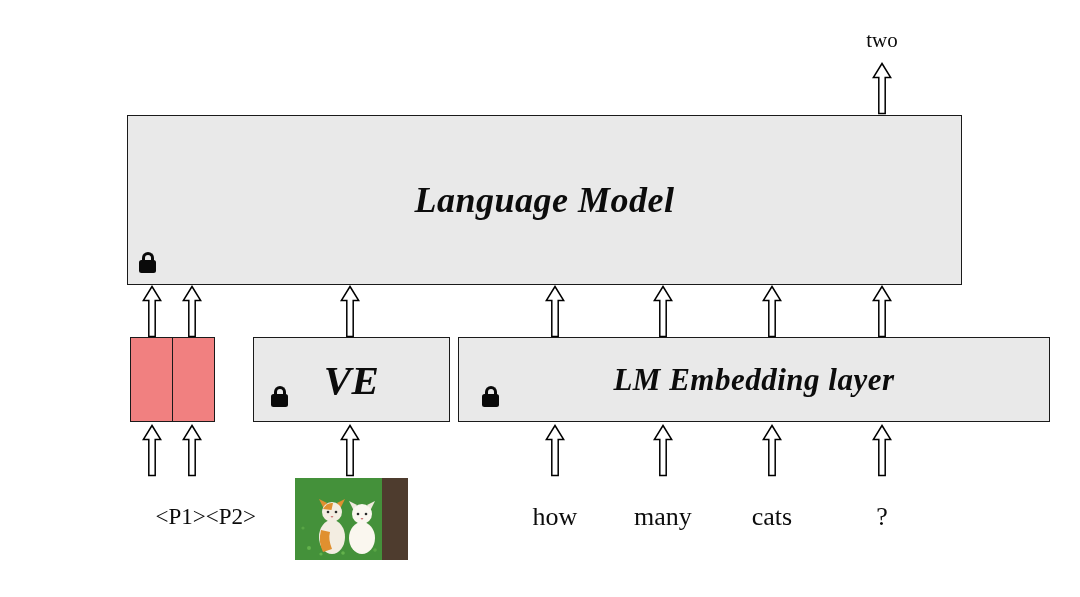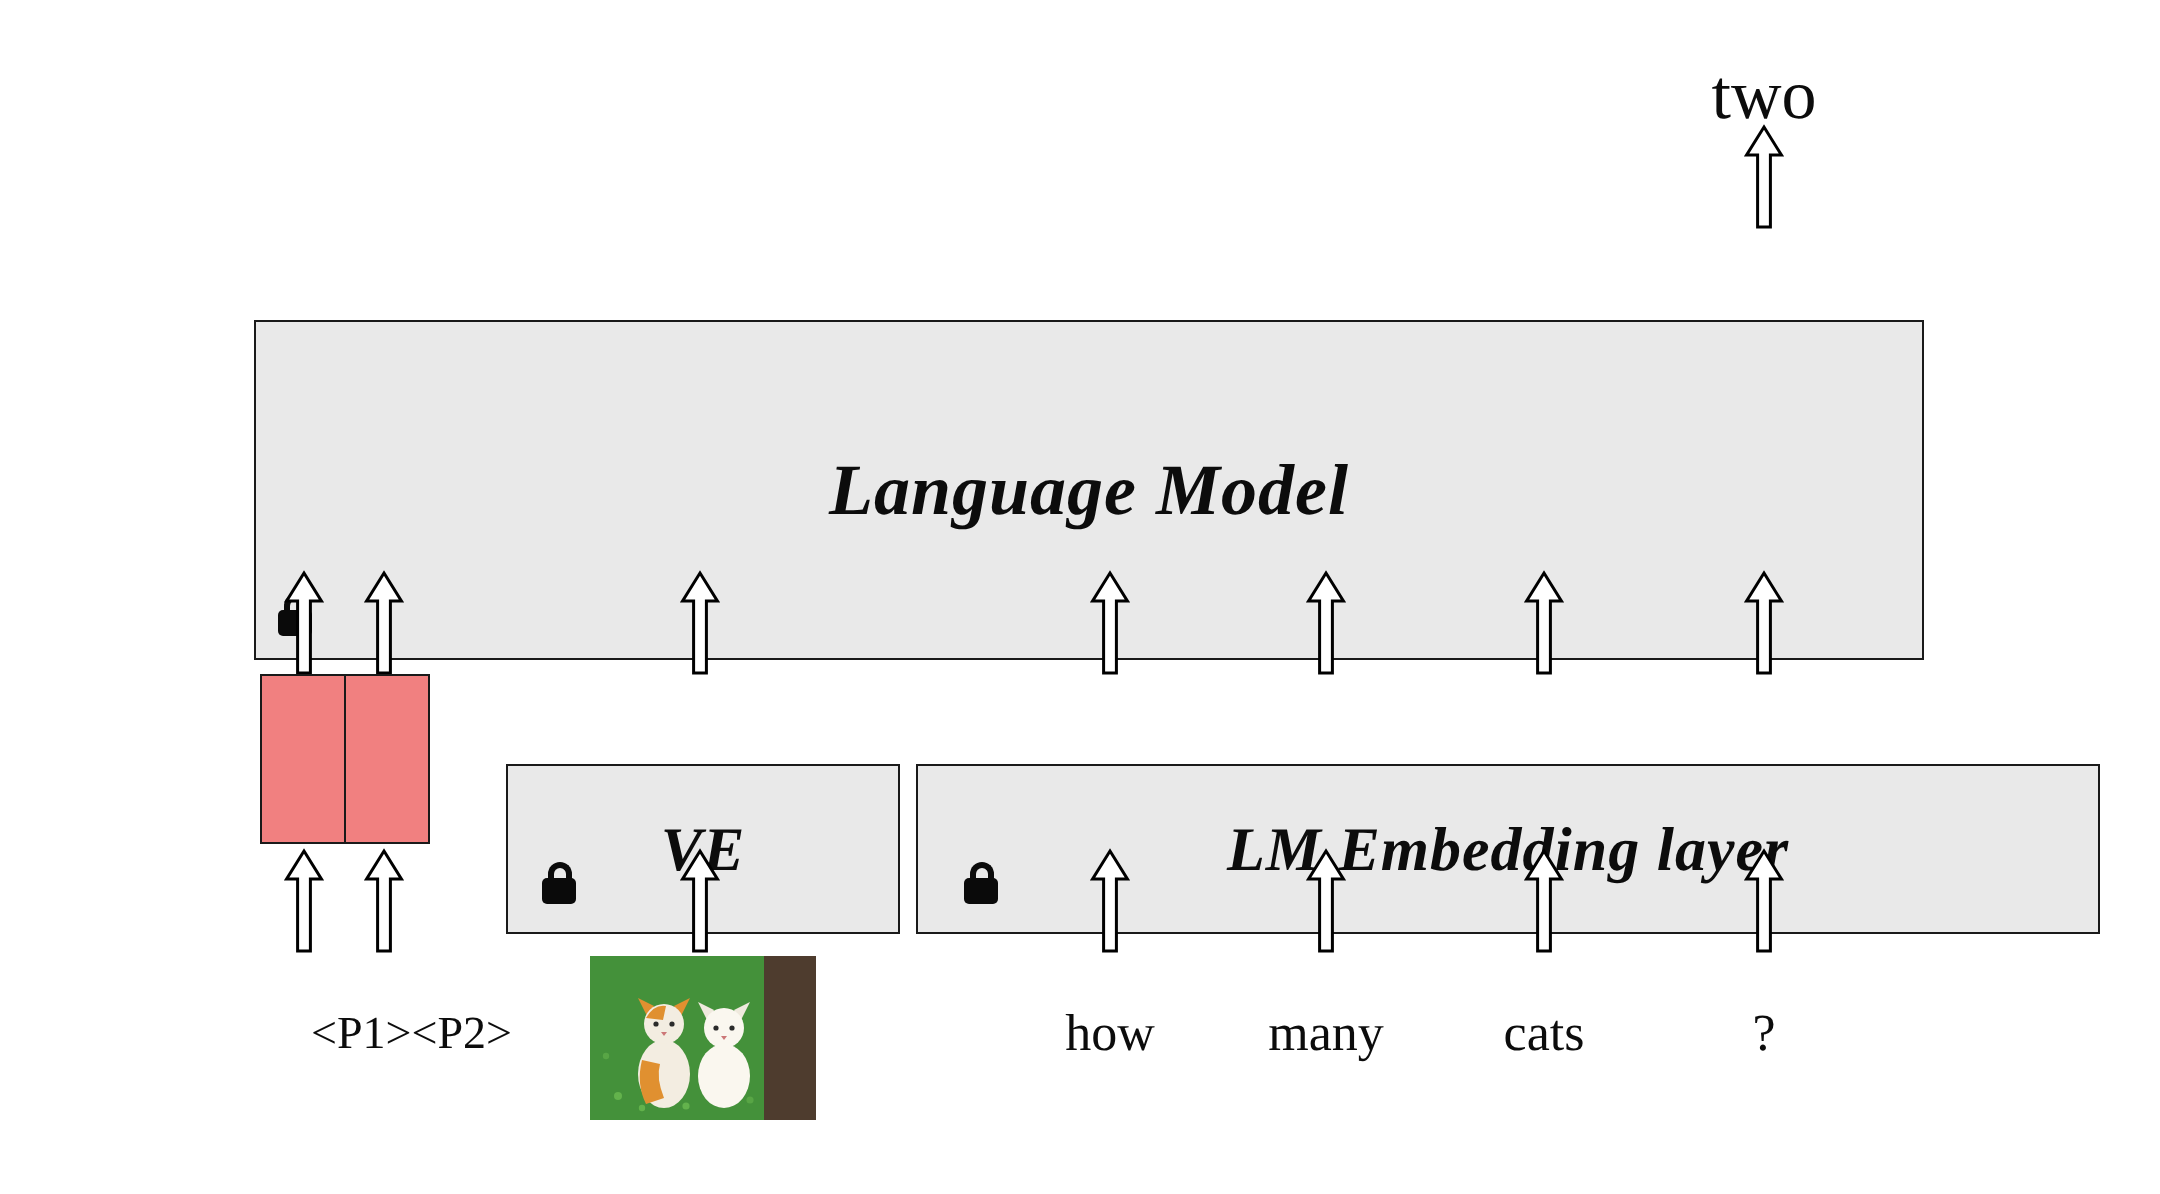--- a/index.html
+++ b/index.html
@@ -18,21 +18,20 @@
 
   
   .gray-box {
     position: absolute;
     background: #e9e9e9;
     border: 1.6px solid #1a1a1a;
     box-sizing: border-box;
     display: flex;
     align-items: center;
     justify-content: center;
-    margin-top: 45px;
   }
   .lm-box      { left: 127px; top: 115px; width: 835px; height: 170px; }
   .ve-box      { left: 253px; top: 337px; width: 197px; height: 85px; }
   .emb-box     { left: 458px; top: 337px; width: 592px; height: 85px; }
 
   .prompt-box {
     position: absolute;
     top: 337px;
     height: 85px;
     width: 43px;
@@ -43,21 +42,21 @@
   .prompt-1 { left: 130px; }
   .prompt-2 { left: 171.5px; }
 
   .box-label {
     font-style: italic;
     font-weight: bold;
     color: #0c0c0c;
     letter-spacing: 0.5px;
   }
   .lm-label  { font-size: 36px; }
-  .ve-label  { font-size: 31px; }
+  .ve-label  { font-size: 41px; }
   .emb-label { font-size: 31px; }
 
   
   .lock {
     position: absolute;
     width: 17px;
     height: 13px;
     background: #0a0a0a;
     border-radius: 2.5px;
   }
@@ -84,21 +83,21 @@
     height: 53px;
   }
 
   
   .output-label {
     position: absolute;
     left: 822px;
     top: 28px;
     width: 120px;
     text-align: center;
-    font-size: 35px;
+    font-size: 21px;
     color: #0c0c0c;
   }
   .word {
     position: absolute;
     top: 502px;
     width: 130px;
     text-align: center;
     font-size: 26px;
     color: #0c0c0c;
   }

